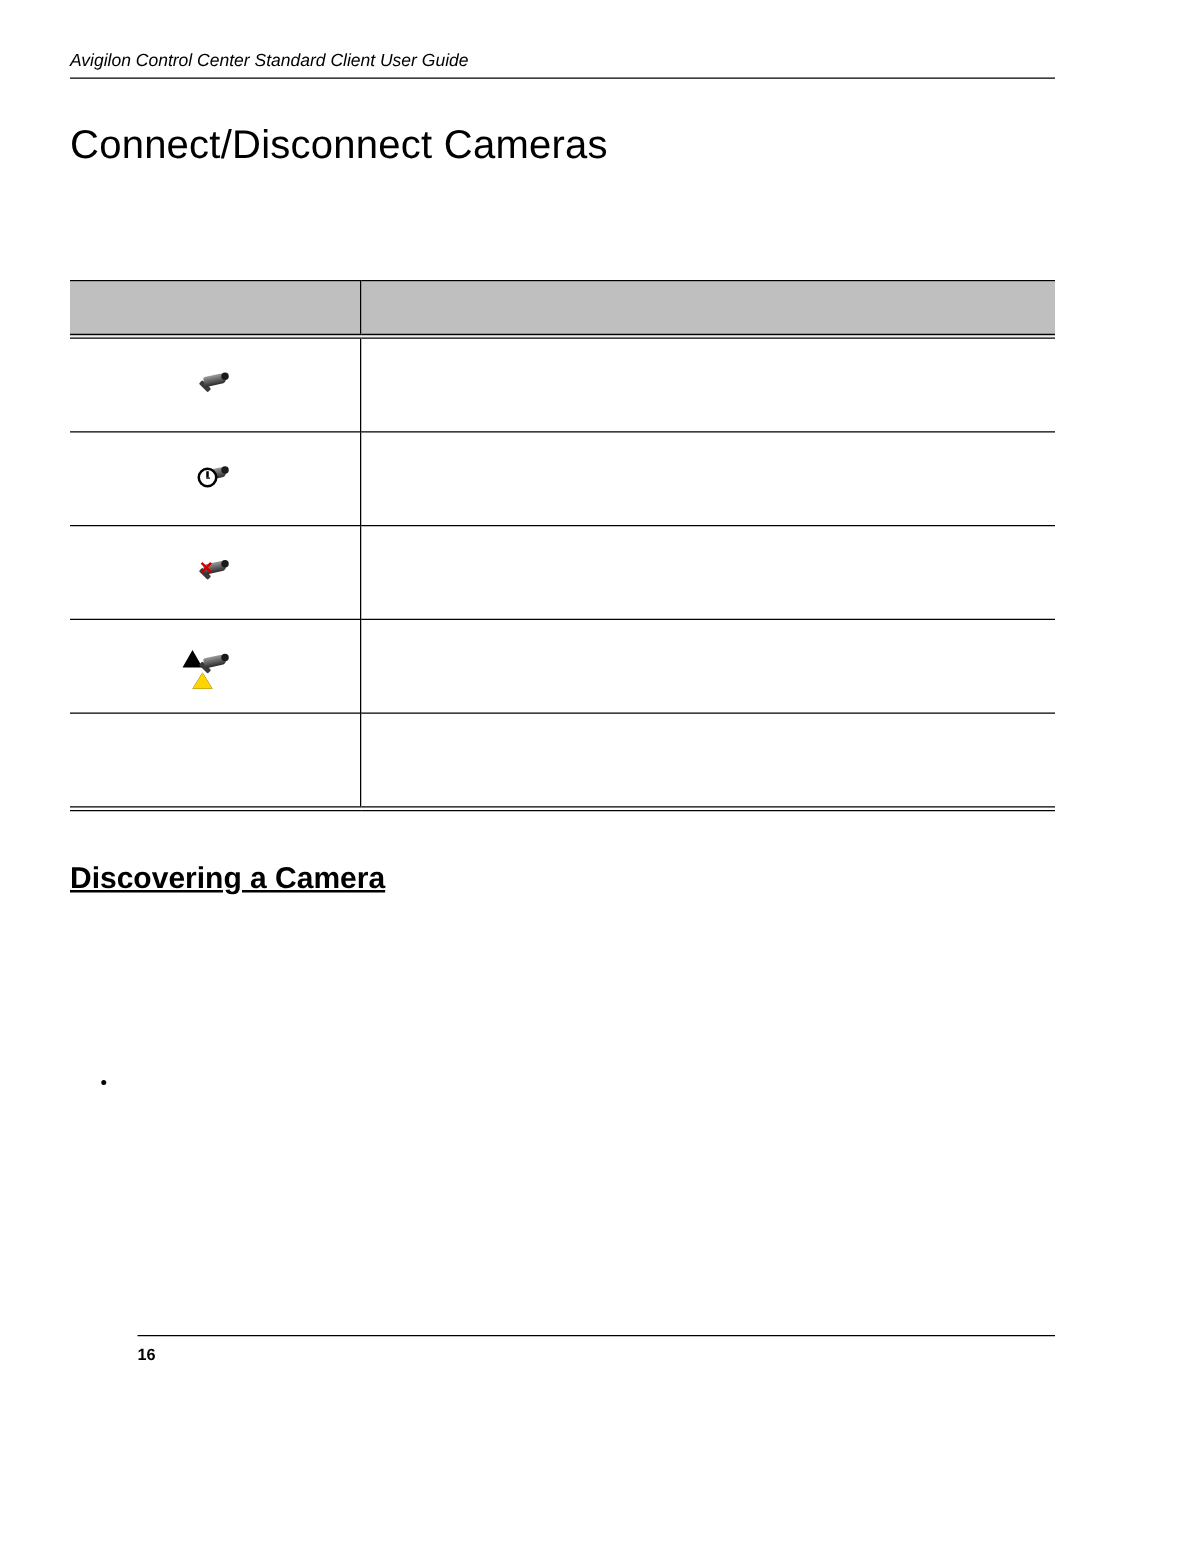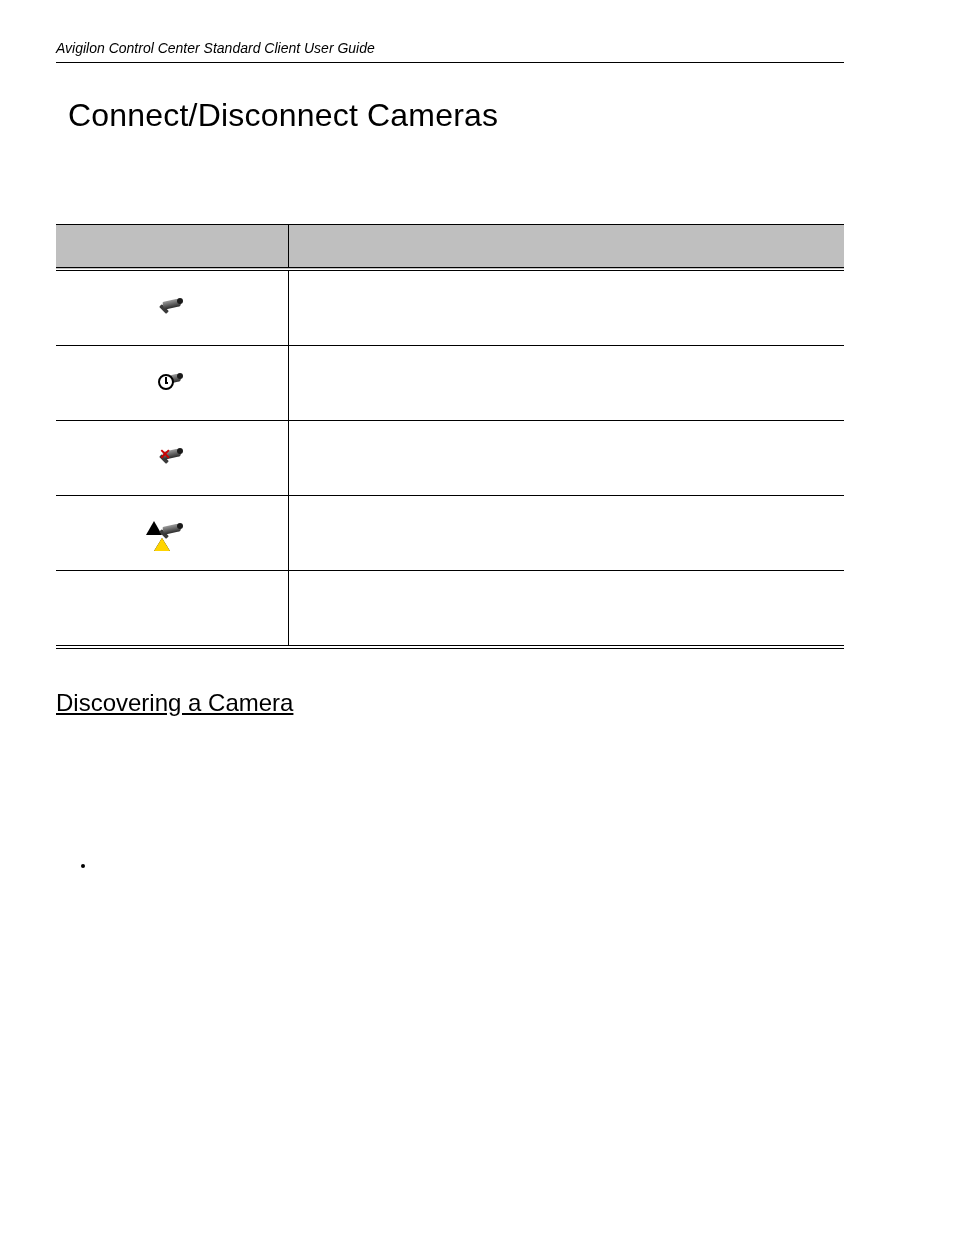--- a/index.html
+++ b/index.html
@@ -22,21 +22,21 @@
     font-size: 14px;
     color: #000;
     padding-bottom: 6px;
     border-bottom: 1px solid #000;
     margin-bottom: 34px;
   }
   .section-heading {
     font-size: 32px;
     font-weight: 300;
     color: #000;
-    margin: 0 0 90px 12px;
+    margin: 0 0 90px 0;
     letter-spacing: 0.2px;
   }
   
   .icon-table {
     border-collapse: collapse;
     width: 100%;
     margin-bottom: 40px;
   }
   .icon-table th, .icon-table td {
     border: none;
@@ -160,21 +160,21 @@
     text-align: center;
     font-size: 9px;
     font-weight: bold;
     color: #000;
     line-height: 8px;
   }
 
   
   .sub-heading {
     font-size: 24px;
-    font-weight: 400;
+    font-weight: 700;
     text-decoration: underline;
     margin: 0 0 60px 0;
     color: #000;
   }
   
   .bullet-list {
     margin: 0 0 0 40px;
     padding: 0;
     list-style: disc;
   }
@@ -277,14 +277,17 @@
   </table>
 
   <h2 class="sub-heading">Discovering a Camera</h2>
 
   <div style="height:80px;"></div>
 
   <ul class="bullet-list">
     <li></li>
   </ul>
 
+  <div class="footer-region">
+    <span class="page-number">16</span>
+  </div>
 
 </div>
 
 </body></html>

